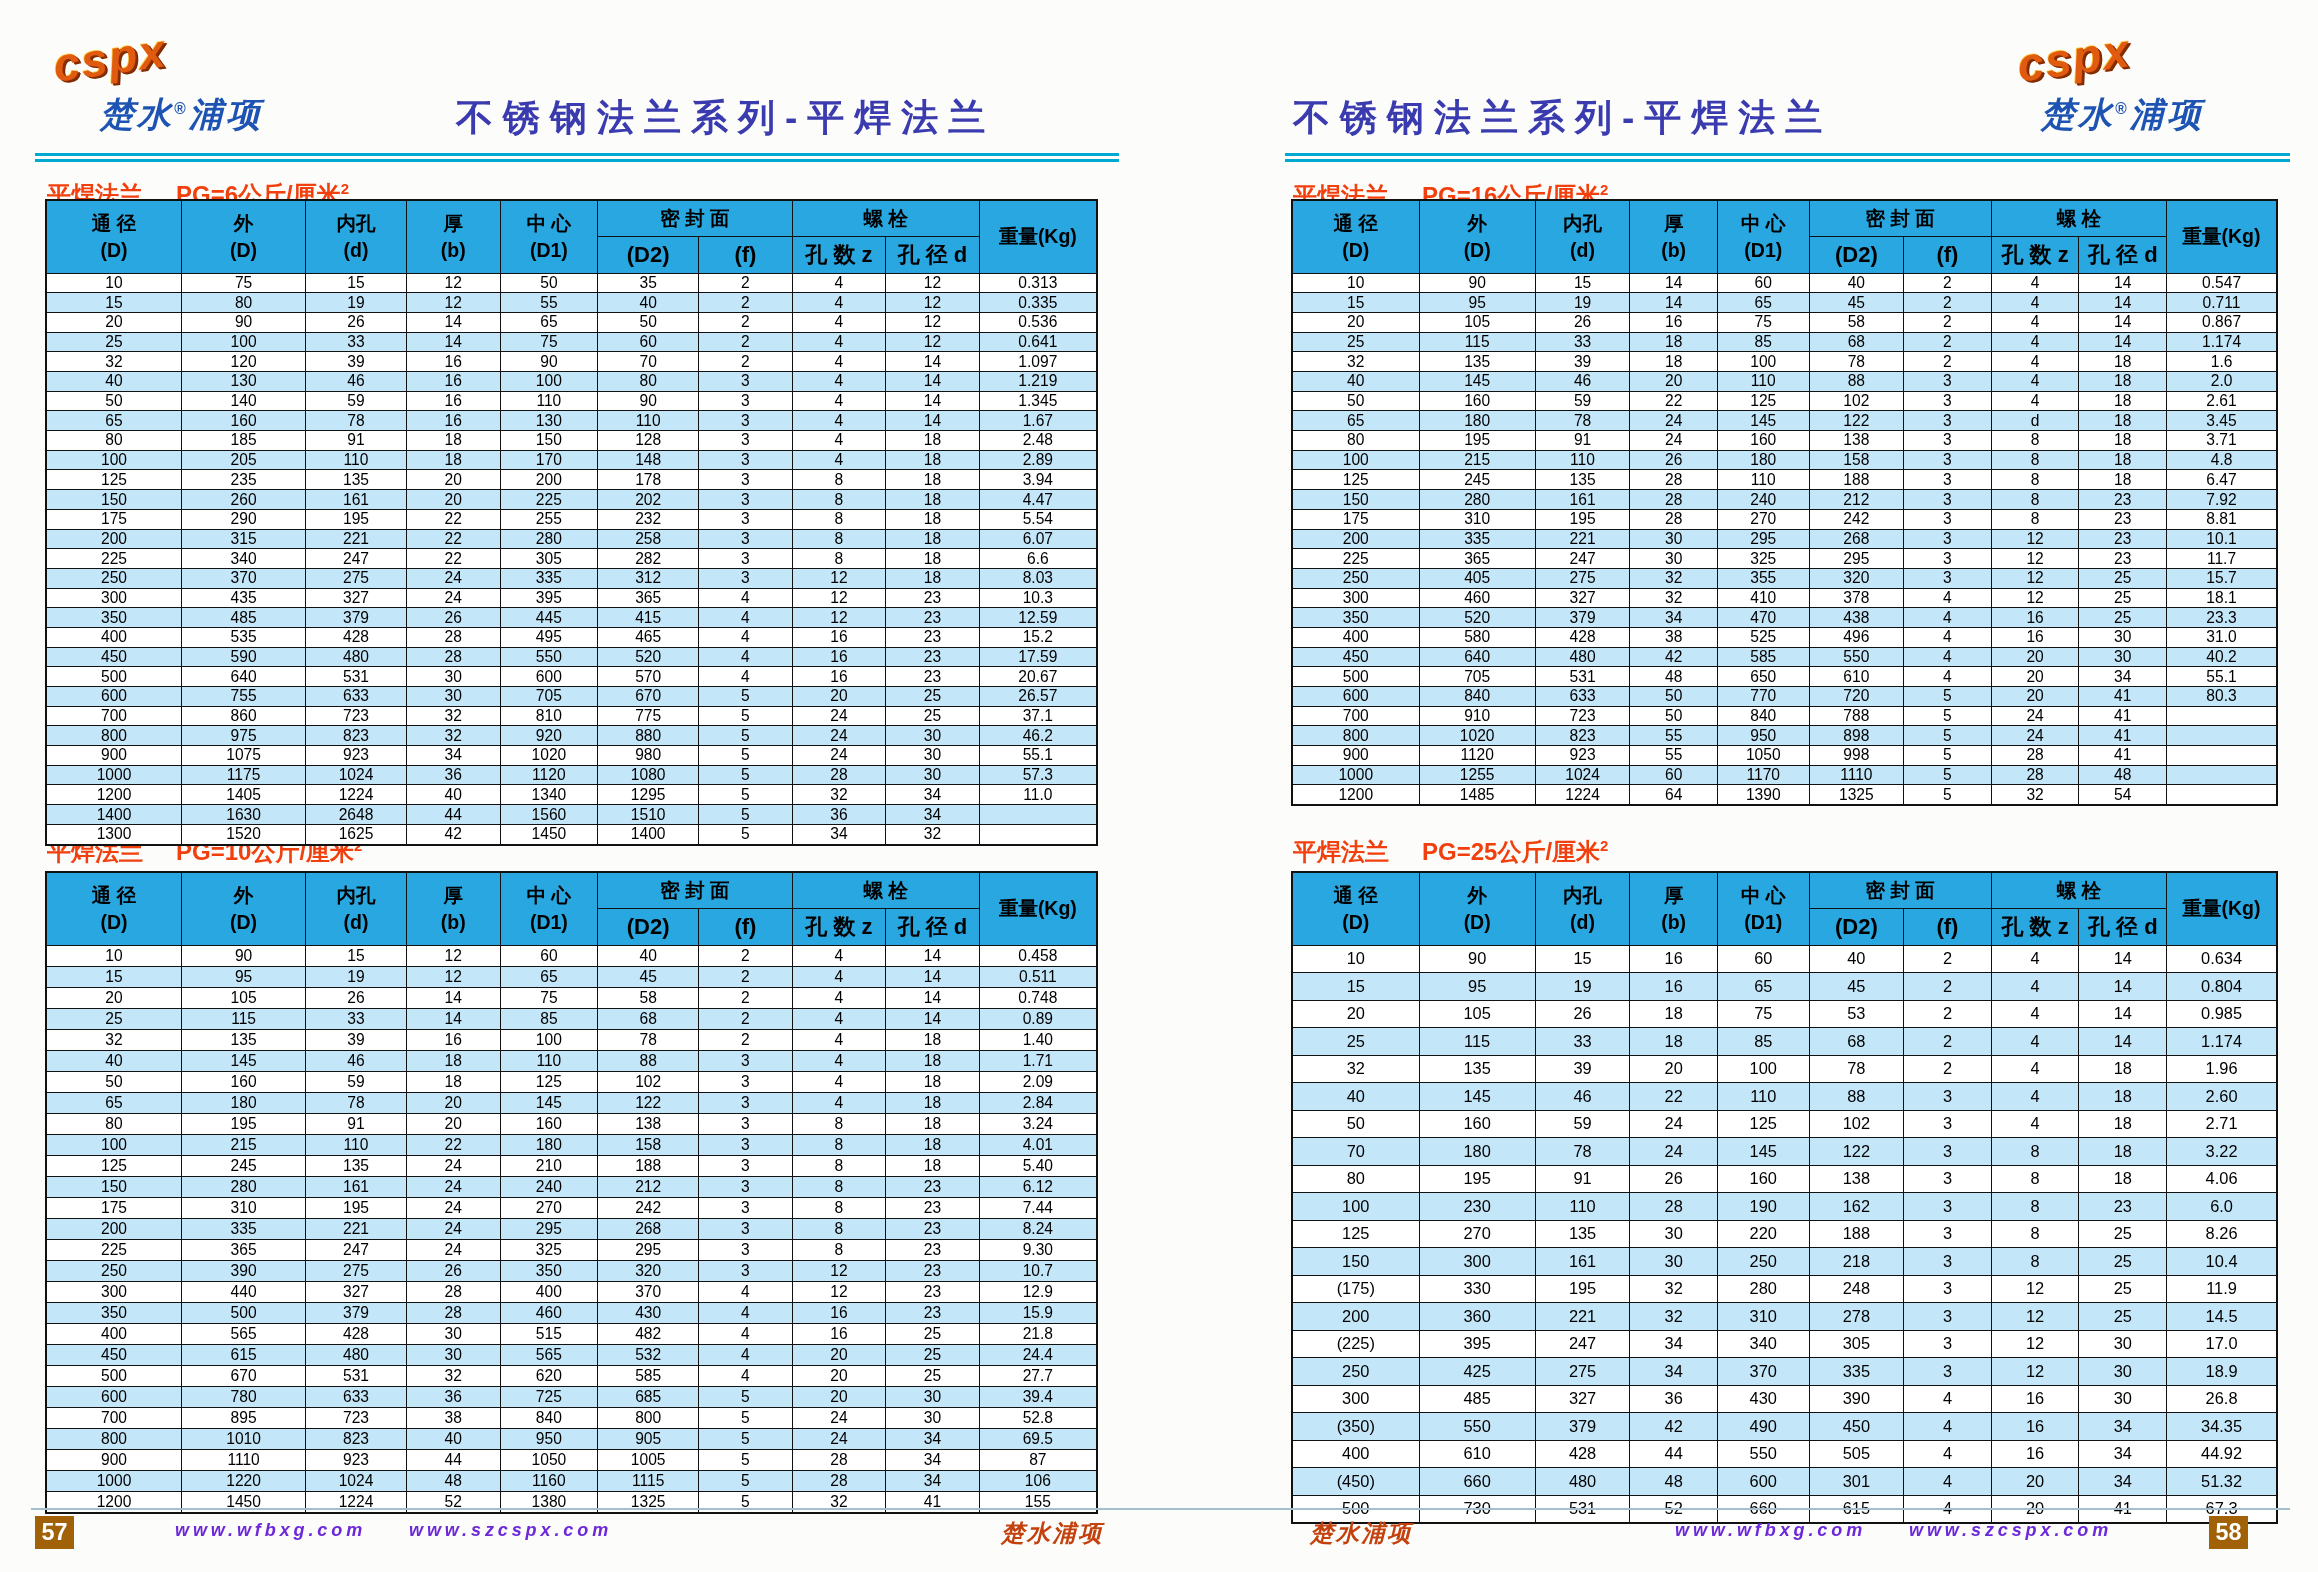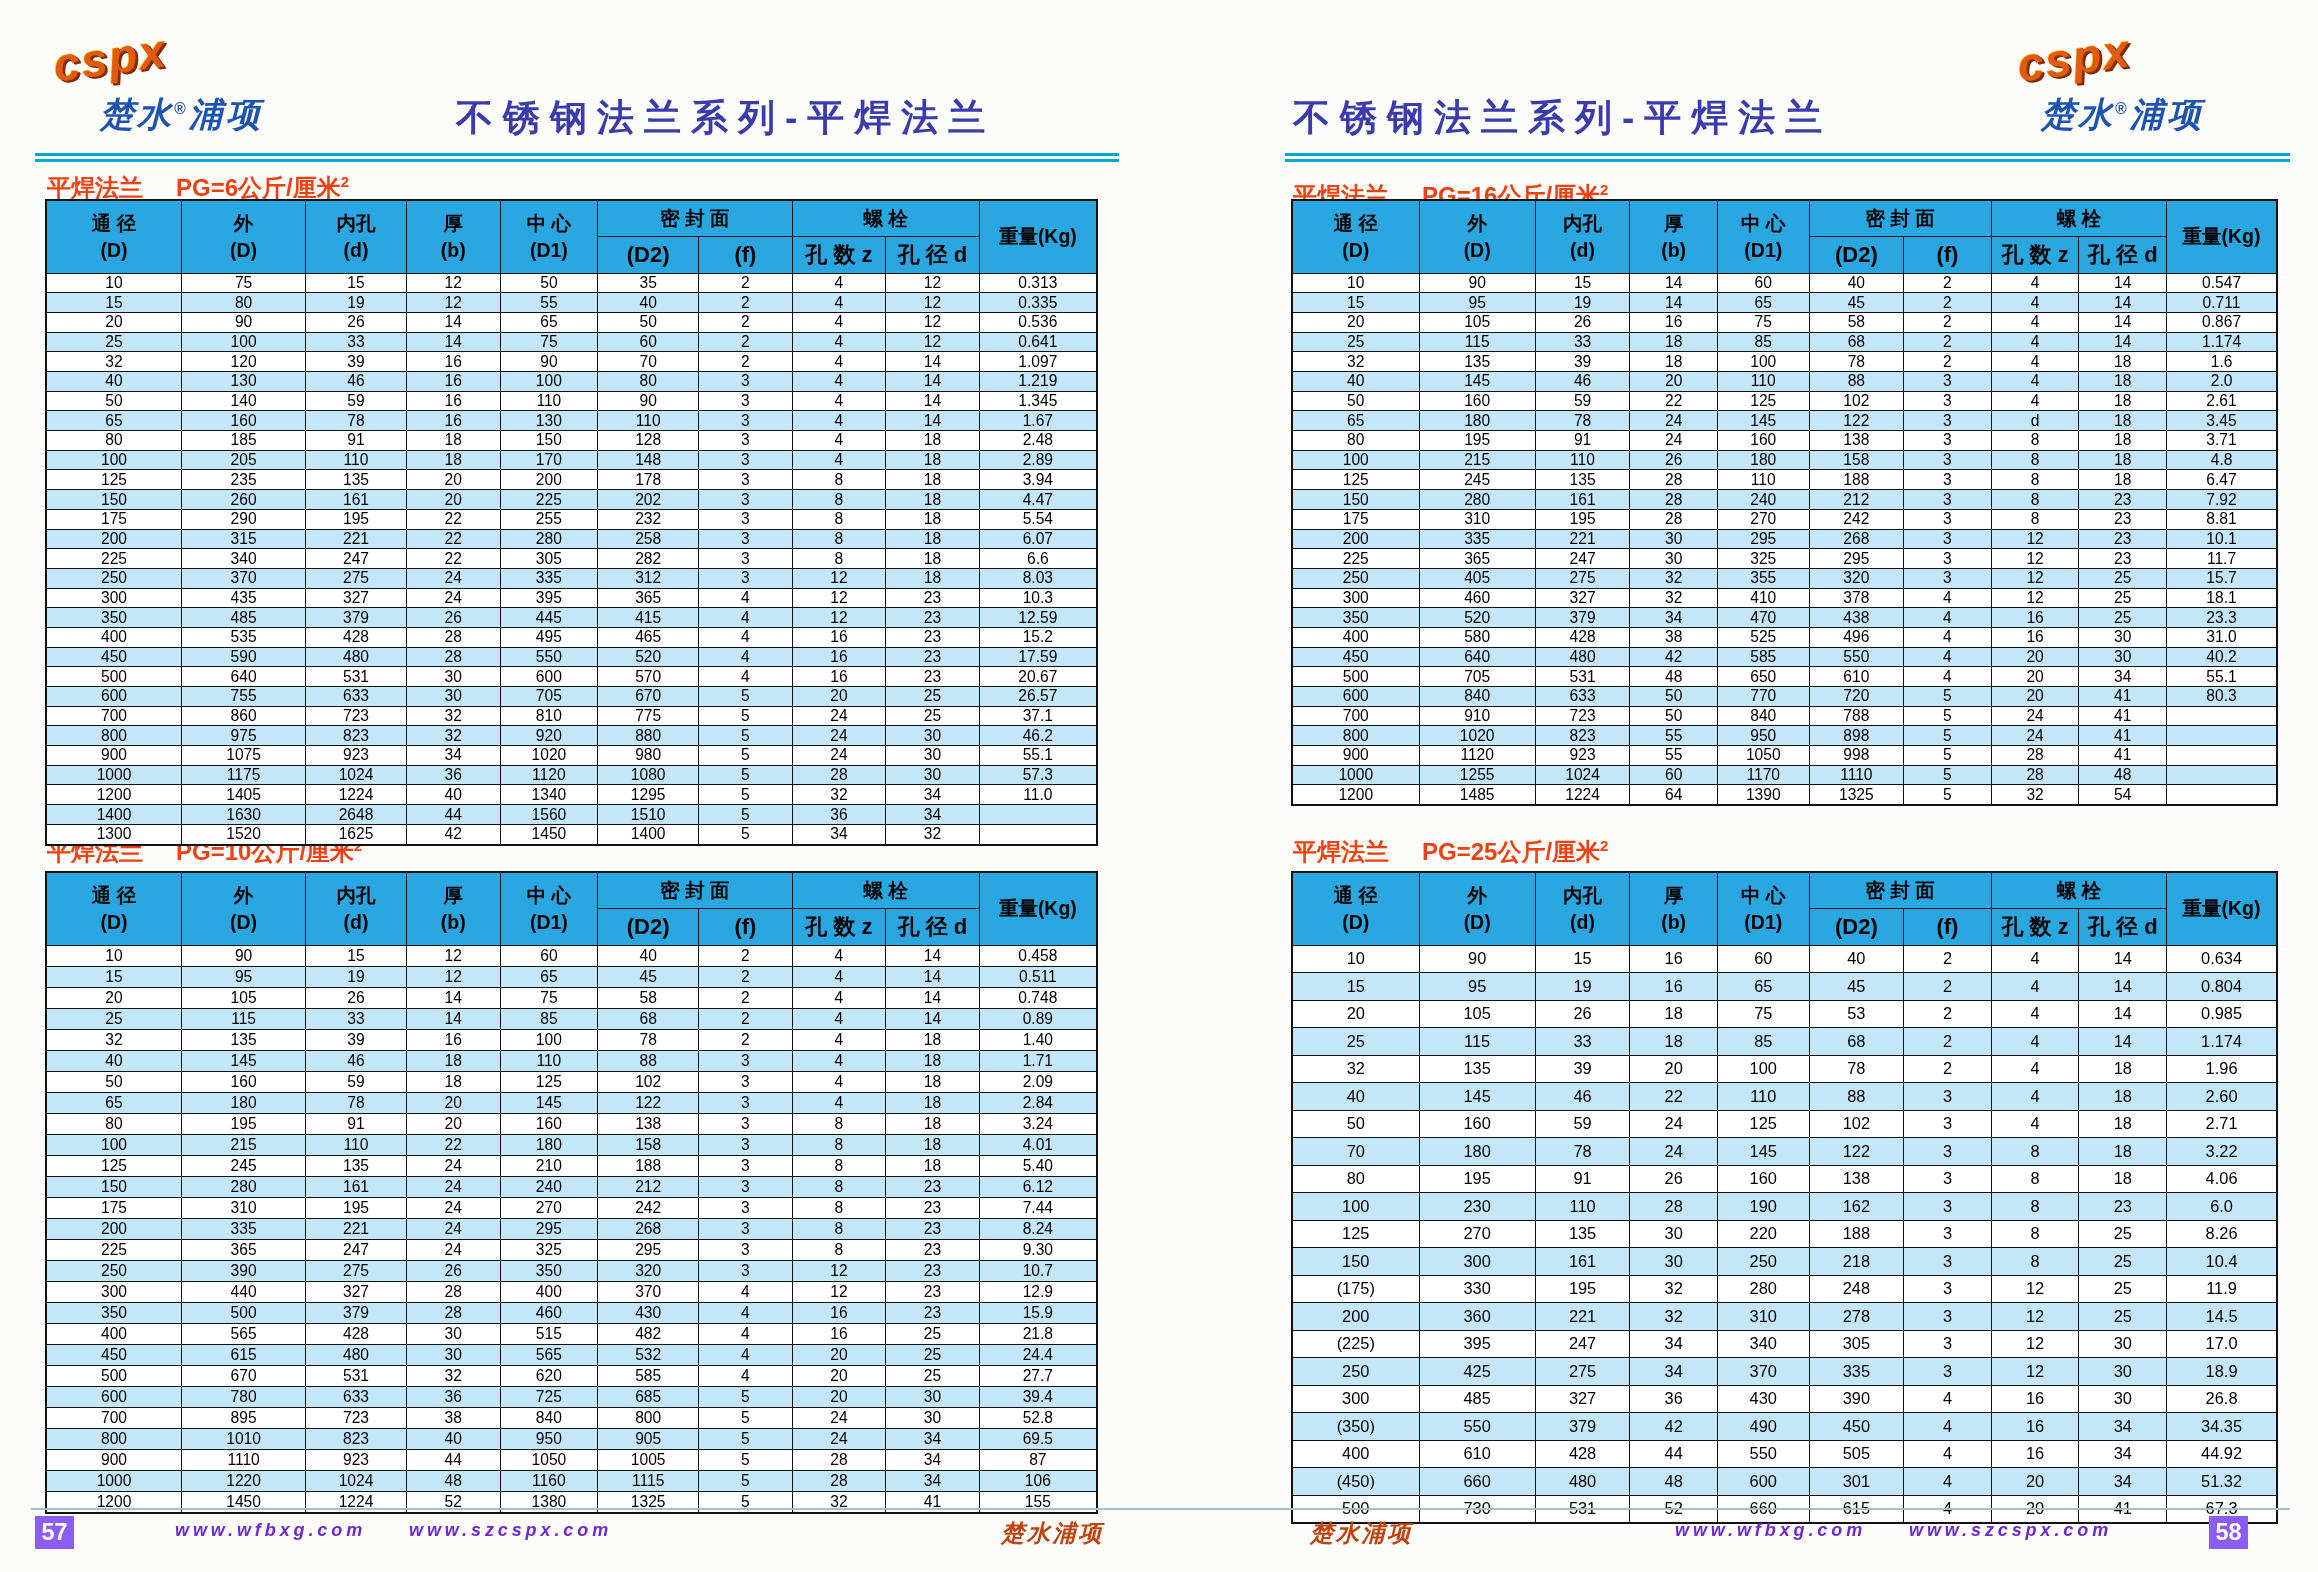--- a/index.html
+++ b/index.html
@@ -34,21 +34,21 @@
   .tbl tbody td{font-size:15.6px;background:#ffffff;}
   .tbl tbody tr.alt td{background:#c3e6f9;}
   .t1 tbody td{height:18.7px;}
   .t2 tbody td{height:20px;}
   .t3 tbody td{height:18.7px;}
   .t4 tbody td{height:26.5px;font-size:16.4px;}
   col.c0{width:12.9%}col.c1{width:11.8%}col.c2{width:9.6%}col.c3{width:8.9%}col.c4{width:9.3%}
   col.c5{width:9.6%}col.c6{width:8.9%}col.c7{width:8.9%}col.c8{width:8.9%}col.c9{width:11.2%}
   
   .footline{position:absolute;top:1508px;height:2.3px;background:#a5bfcc;}
-  .badge{position:absolute;top:1516px;width:39px;height:33px;background:#8b5cf6;color:#fff;
+  .badge{position:absolute;top:1516px;width:39px;height:33px;background:#a16207;color:#fff;
          font-size:23.4px;font-weight:bold;text-align:center;line-height:33px;}
   .urls{position:absolute;top:1520px;font-size:18px;font-weight:bold;font-style:italic;color:#6d28d9;
         letter-spacing:3.9px;white-space:nowrap;}
   .urls span{margin-right:43px;}
   .script{position:absolute;top:1517px;font-size:23.4px;font-weight:bold;font-style:italic;
           color:#c2410c;letter-spacing:2.3px;white-space:nowrap;}
 </style>
 </head>
 <body>
 
@@ -61,21 +61,21 @@
   <div class="main-title" style="left:456px;">不锈钢法兰系列-平焊法兰</div>
   <div class="rule" style="left:35px;width:1084px;"></div>
 
   <div class="main-title" style="left:1293px;">不锈钢法兰系列-平焊法兰</div>
   <div class="logo" id="logo-right" style="left:1994px;top:7.8px;">
     <div class="brand">cspx</div>
     <div class="cn"><span>楚水</span><sup>®</sup><span>浦项</span></div>
   </div>
   <div class="rule" style="left:1285px;width:1005px;"></div>
 
-  <div class="sec-title" style="left:47px;top:172px;">
+  <div class="sec-title" style="left:47px;top:179px;">
     <span>平焊法兰</span><span class="pg">PG=6公斤/厘米</span><sup>2</sup>
   </div>
   <div class="sec-title" style="left:47px;top:836px;">
     <span>平焊法兰</span><span class="pg">PG=10公斤/厘米</span><sup>2</sup>
   </div>
   <div class="sec-title" style="left:1293px;top:180px;">
     <span>平焊法兰</span><span class="pg">PG=16公斤/厘米</span><sup>2</sup>
   </div>
   <div class="sec-title" style="left:1293px;top:836px;">
     <span>平焊法兰</span><span class="pg">PG=25公斤/厘米</span><sup>2</sup>

